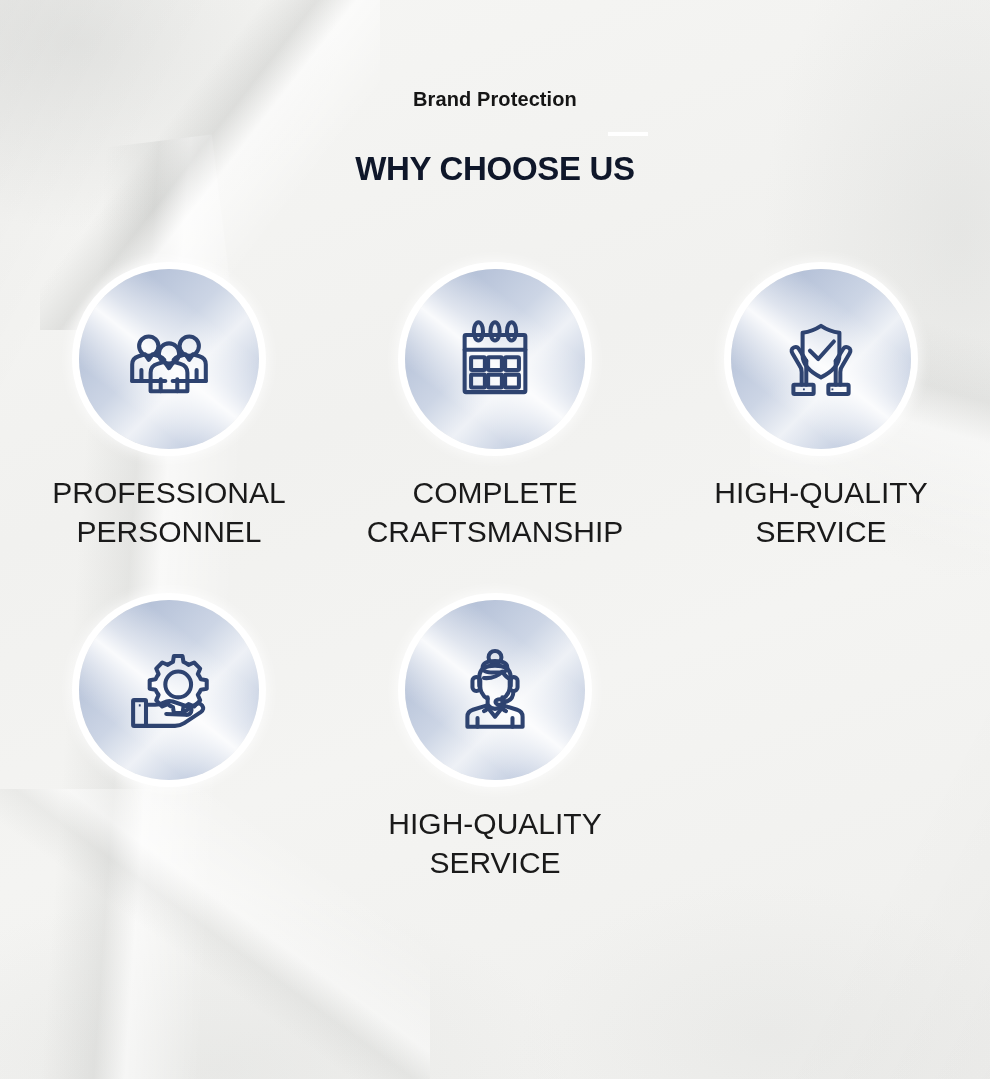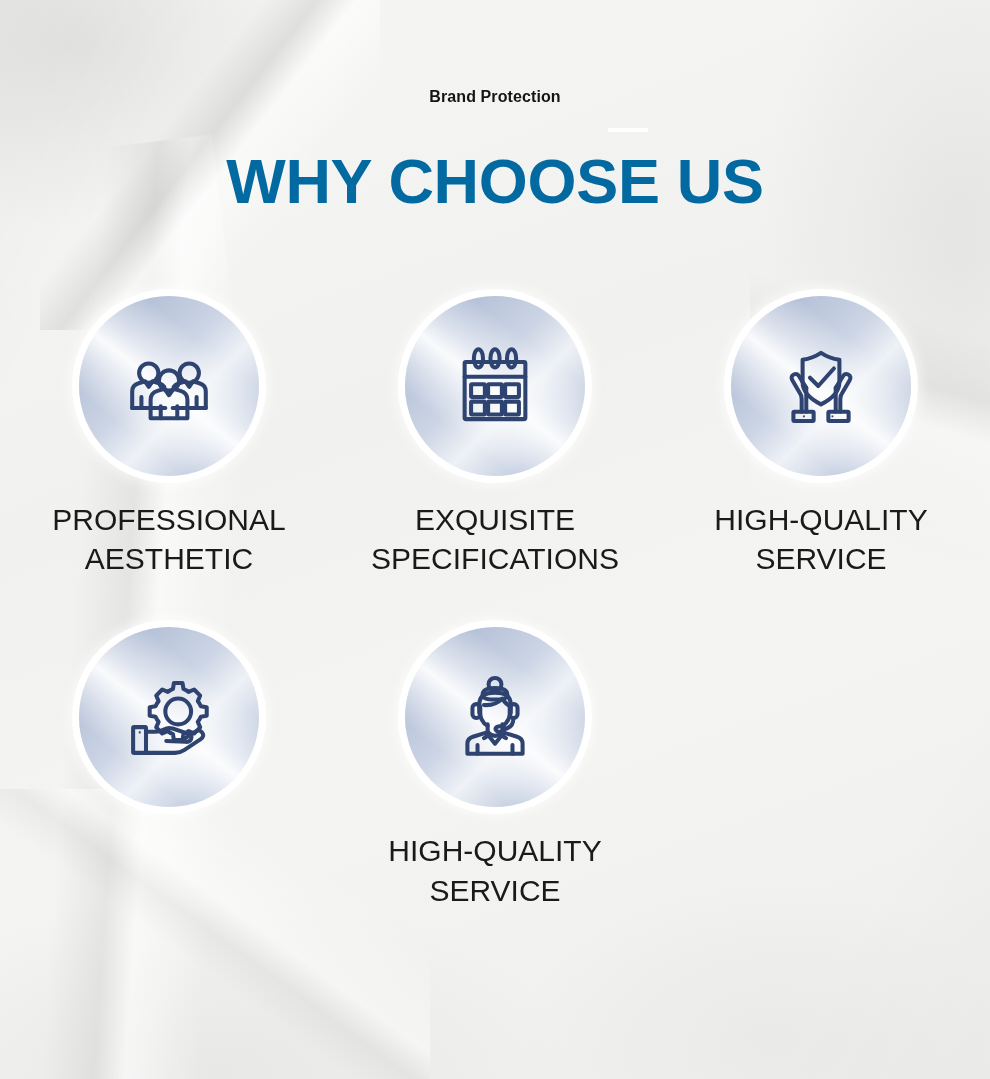--- a/index.html
+++ b/index.html
@@ -62,41 +62,41 @@
   #page {
     position: relative;
     width: 990px;
     height: 1079px;
     z-index: 2;
   }
 
   .header { text-align: center; padding-top: 88px; }
 
   .eyebrow {
-    font-size: 16px;
+    font-size: 20px;
     font-weight: bold;
     color: #151515;
     letter-spacing: 0.1px;
     line-height: 1.1;
   }
 
   .divider-wrap { height: 42px; position: relative; }
   .divider {
     position: absolute;
     left: 608px;
     top: 22px;
     width: 40px;
     height: 4px;
     background: #ffffff;
   }
 
   .main-title {
-    font-size: 63px;
+    font-size: 33px;
     font-weight: bold;
-    color: #0369a1;
+    color: #0f172a;
     letter-spacing: -0.3px;
     line-height: 1.05;
   }
 
   
   .feature-grid {
     margin-top: 82px;
     display: grid;
     grid-template-columns: repeat(3, 1fr);
     row-gap: 48px;
@@ -199,40 +199,40 @@
           <path class="s" d="M20 74 L20 62"></path>
           <path class="s" d="M90 74 L90 56 Q90 49 83 47 L76 45 L72 51 L68 45 L61 47 Q57 48.2 55 51"></path>
           <path class="s" d="M90 74 L54 74"></path>
           <path class="s" d="M80 74 L80 62"></path>
           <circle class="s" cx="50" cy="44" r="11"></circle>
           <path class="s" d="M30 85 L30 65 Q30 57.5 37.5 55.3 L45 53 L50 60 L55 53 L62.5 55.3 Q70 57.5 70 65 L70 85 Z"></path>
           <path class="s" d="M41 85 L41 72"></path>
           <path class="s" d="M59 85 L59 72"></path>
         </svg>
       </div>
-      <div class="feature-label">PROFESSIONAL AESTHETIC</div>
+      <div class="feature-label">PROFESSIONAL PERSONNEL</div>
     </div>
 
     <div class="feature-card">
       <div class="icon-circle">
         <svg viewBox="0 0 100 100">
           <rect class="s" x="17" y="24" width="66" height="62" rx="1.5"></rect>
           <path class="s" d="M17 40 L83 40"></path>
           <ellipse class="s" cx="32" cy="20" rx="5" ry="10"></ellipse>
           <ellipse class="s" cx="50" cy="20" rx="5" ry="10"></ellipse>
           <ellipse class="s" cx="68" cy="20" rx="5" ry="10"></ellipse>
           <rect class="s" x="24" y="48" width="15" height="14" rx="1"></rect>
           <rect class="s" x="42.5" y="48" width="15" height="14" rx="1"></rect>
           <rect class="s" x="61" y="48" width="15" height="14" rx="1"></rect>
           <rect class="s" x="24" y="67" width="15" height="14" rx="1"></rect>
           <rect class="s" x="42.5" y="67" width="15" height="14" rx="1"></rect>
           <rect class="s" x="61" y="67" width="15" height="14" rx="1"></rect>
         </svg>
       </div>
-      <div class="feature-label">EXQUISITE SPECIFICATIONS</div>
+      <div class="feature-label">COMPLETE CRAFTSMANSHIP</div>
     </div>
 
 
     <div class="feature-card">
       <div class="icon-circle">
         <svg viewBox="0 0 100 100">
           <path class="s" d="M50 14 Q41 20 30 21.5 L30 46 Q30 60 50 70 Q70 60 70 46 L70 21.5 Q59 20 50 14 Z"></path>
           <path class="s" d="M38 41 L47 50 L64 31"></path>
           <path class="s" d="M29 78 L29 64 Q29 60 26 56 L19 44 Q16.5 39.5 20.5 37.5 Q24 35.8 26.3 39.6 L34 52"></path>
           <path class="s" d="M34 52 L34 78"></path>

